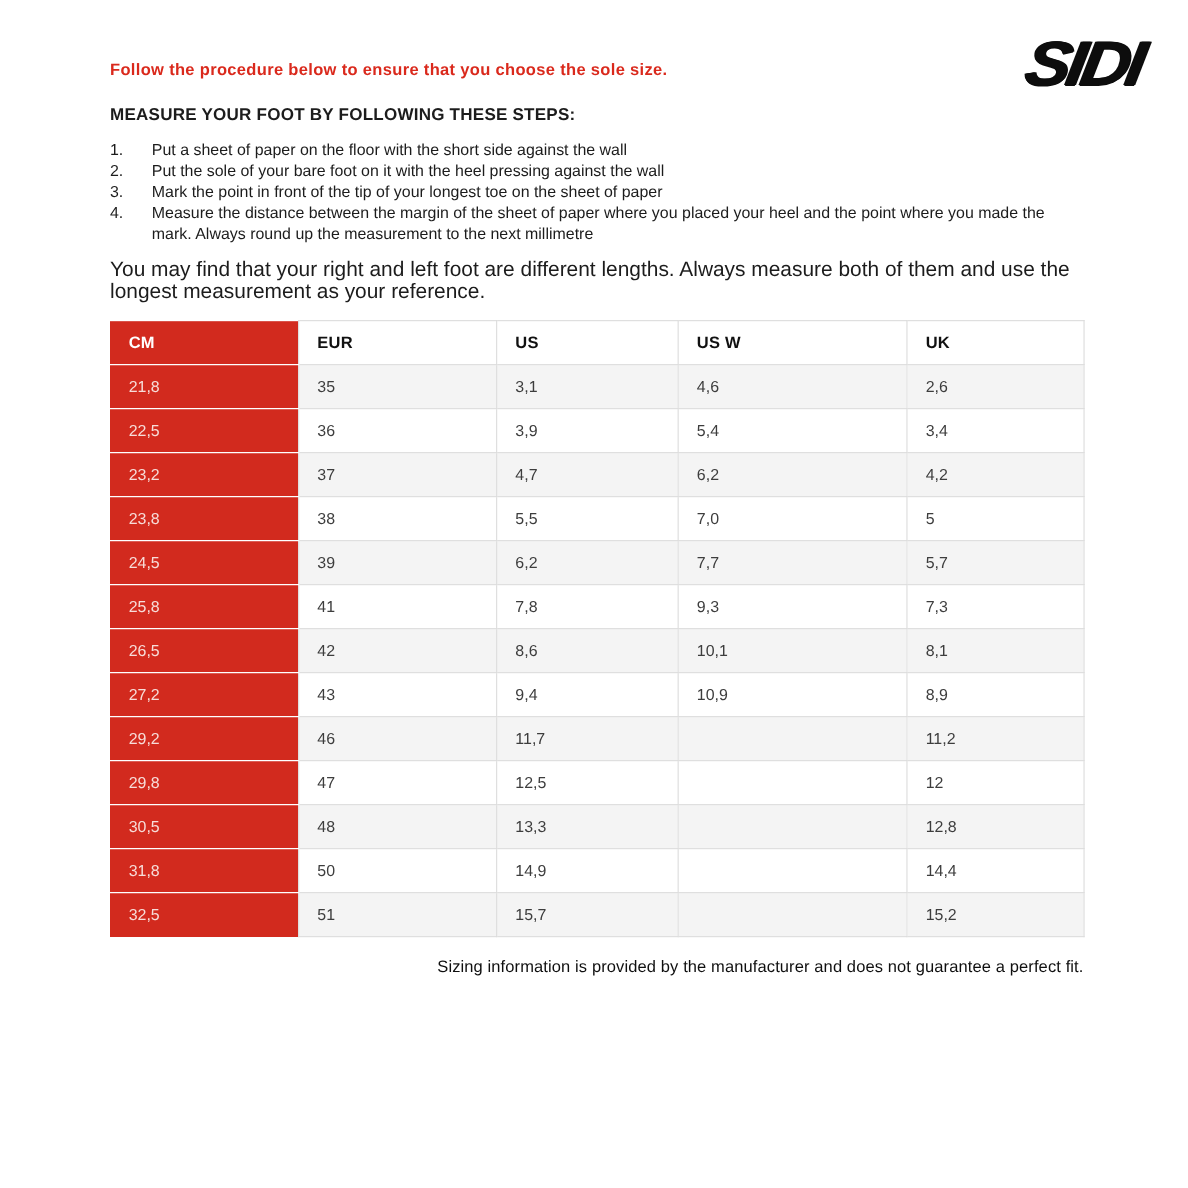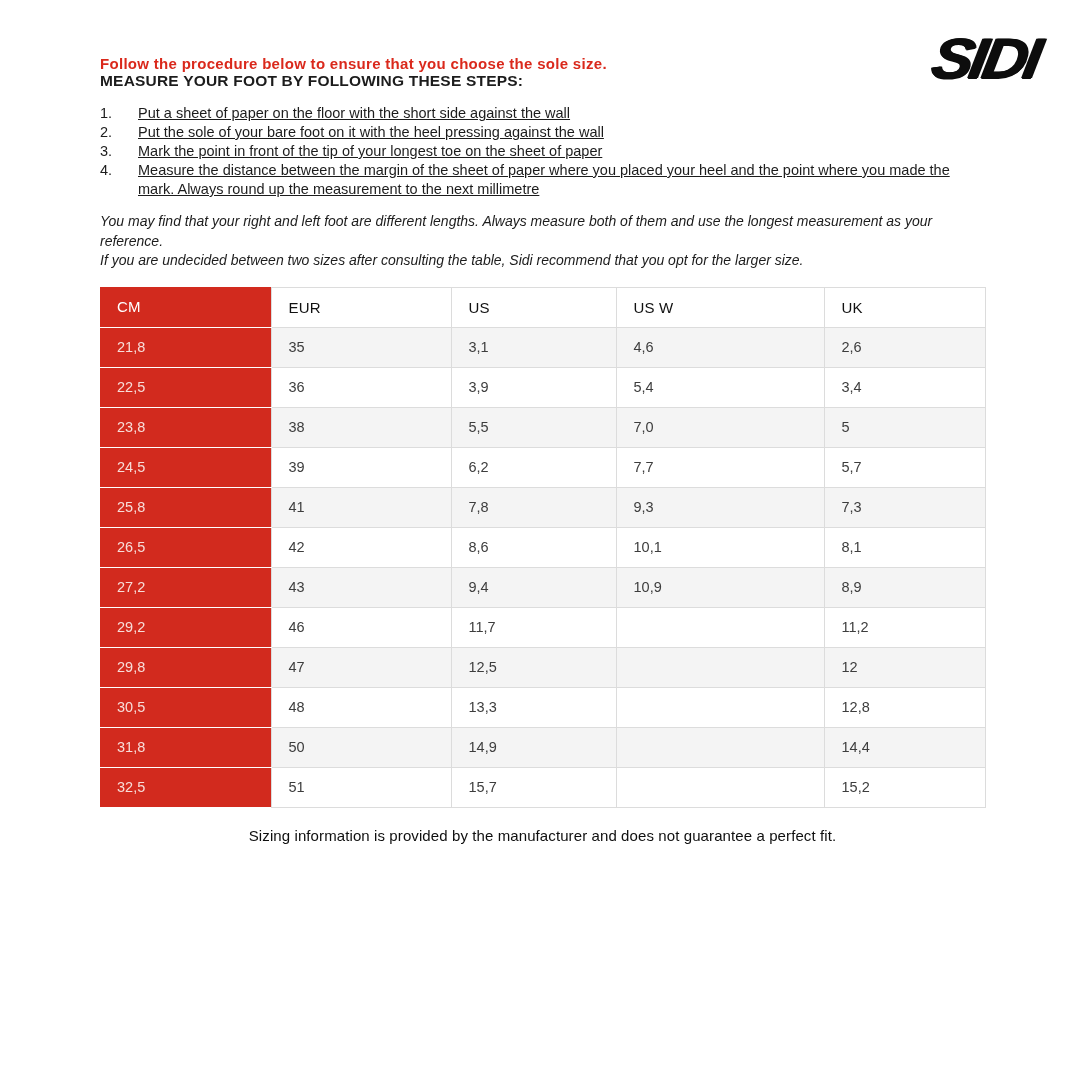--- a/index.html
+++ b/index.html
@@ -27,66 +27,67 @@
     position:absolute;top:28px;right:42px;
     font-size:62px;line-height:1;
     font-weight:bold;font-style:italic;
     letter-spacing:-4px;
     transform:skewX(-10deg) scaleY(.92);
     color:#0d0d0d;
     text-shadow:1px 0 0 #0d0d0d,-1px 0 0 #0d0d0d,0 1px 0 #0d0d0d;
   }
 
   .measure-heading{
+    margin-top:24px;
     font-size:15.5px;font-weight:bold;
     letter-spacing:.2px;
   }
 
   .steps{margin-top:14px;width:880px;}
   .step{display:flex;font-size:14.5px;line-height:19px;}
   .step-num{width:38px;flex:0 0 38px;}
-  .step-text{flex:1;max-width:825px;text-decoration:underline;}
+  .step-text{flex:1;max-width:825px;}
 
   .notes{margin-top:13px;width:880px;}
-  .note{font-size:14px;line-height:19.5px;font-style:italic;}
+  .note{font-size:19px;line-height:19.5px;}
 
   table.size-table{
     margin-top:16px;
     width:885px;
     border-collapse:collapse;
     table-layout:fixed;
   }
   .size-table th,.size-table td{
     height:40px;
     padding:0 0 0 17px;
     text-align:left;vertical-align:middle;
     border:1px solid var(--border);
     font-size:14.5px;color:var(--cell-ink);
     overflow:hidden;white-space:nowrap;
   }
   .size-table thead th{
     background:#ffffff;
-    font-size:15px;font-weight:normal;color:#111111;
+    font-size:15px;font-weight:bold;color:#111111;
     letter-spacing:.2px;
   }
   .size-table tbody tr:nth-child(odd) td{background:var(--row-alt);}
   .size-table tbody tr:nth-child(even) td{background:#ffffff;}
   .size-table th.cm,.size-table td.cm{
     background:var(--brand-red) !important;
     border:none;
     border-bottom:1px solid rgba(255,255,255,.32);
   }
   .size-table th.cm{color:#ffffff;}
   .size-table td.cm{color:var(--red-cell-ink);margin-left:48px;}
   .size-table tbody tr:last-child td.cm{border-bottom:none;}
 
   .footer-note{
     margin-top:19px;
     width:885px;
-    text-align:center;
+    text-align:right;
     font-size:15px;color:#0f0f0f;
     letter-spacing:.1px;
   }
 </style>
 </head>
 <body>
 
 <div class="logo">SIDI</div>
 
 <div class="page">
@@ -109,21 +110,20 @@
       <span class="step-text">Mark the point in front of the tip of your longest toe on the sheet of paper</span>
     </div>
     <div class="step">
       <span class="step-num">4.</span>
       <span class="step-text">Measure the distance between the margin of the sheet of paper where you placed your heel and the point where you made the mark. Always round up the measurement to the next millimetre</span>
     </div>
   </div>
 
   <div class="notes">
     <div class="note">You may find that your right and left foot are different lengths. Always measure both of them and use the longest measurement as your reference.</div>
-    <div class="note">If you are undecided between two sizes after consulting the table, Sidi recommend that you opt for the larger size.</div>
   </div>
 
   <table class="size-table">
     <colgroup>
       <col style="width:171px">
         <col style="width:180px">
         <col style="width:165px">
         <col style="width:208px">
         <col style="width:161px">
     </colgroup>
@@ -145,20 +145,27 @@
           <td>2,6</td>
         </tr>
         <tr>
           <td class="cm">22,5</td>
           <td>36</td>
           <td>3,9</td>
           <td>5,4</td>
           <td>3,4</td>
         </tr>
         <tr>
+          <td class="cm">23,2</td>
+          <td>37</td>
+          <td>4,7</td>
+          <td>6,2</td>
+          <td>4,2</td>
+        </tr>
+        <tr>
           <td class="cm">23,8</td>
           <td>38</td>
           <td>5,5</td>
           <td>7,0</td>
           <td>5</td>
         </tr>
         <tr>
           <td class="cm">24,5</td>
           <td>39</td>
           <td>6,2</td>

